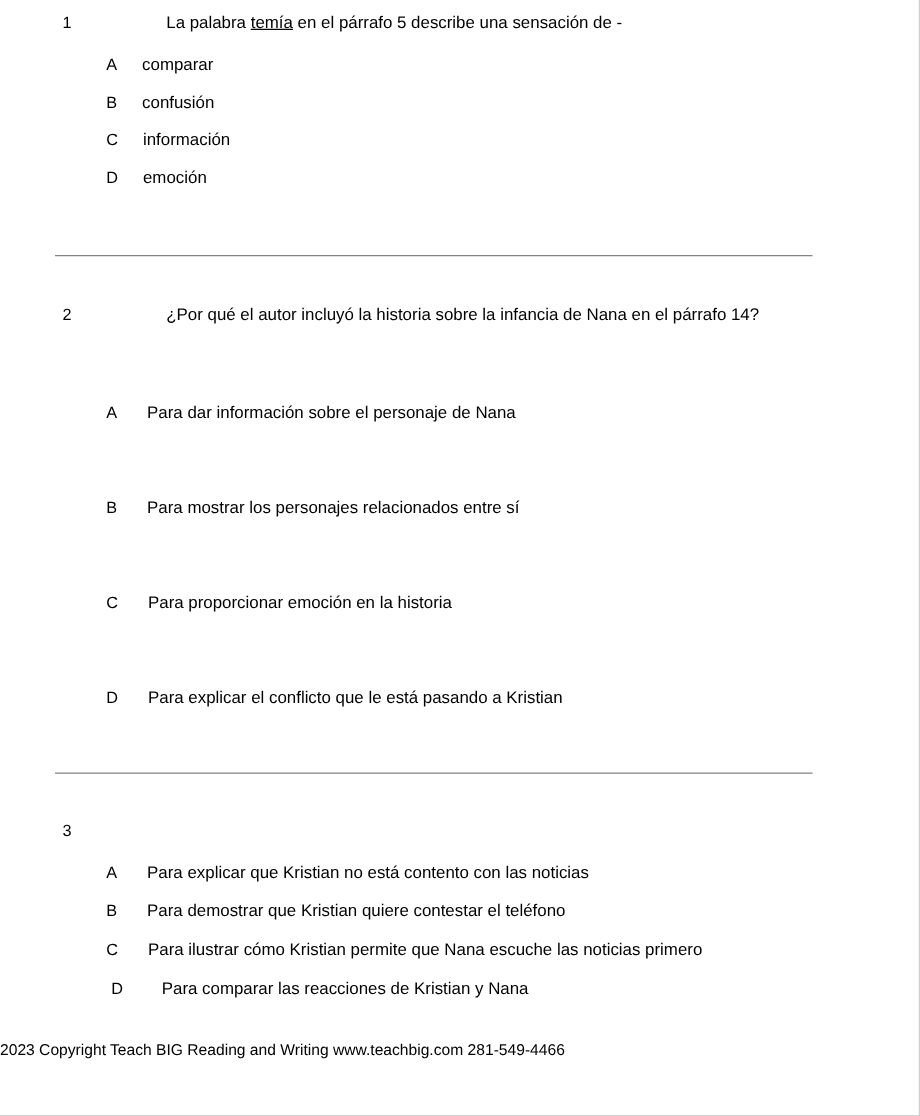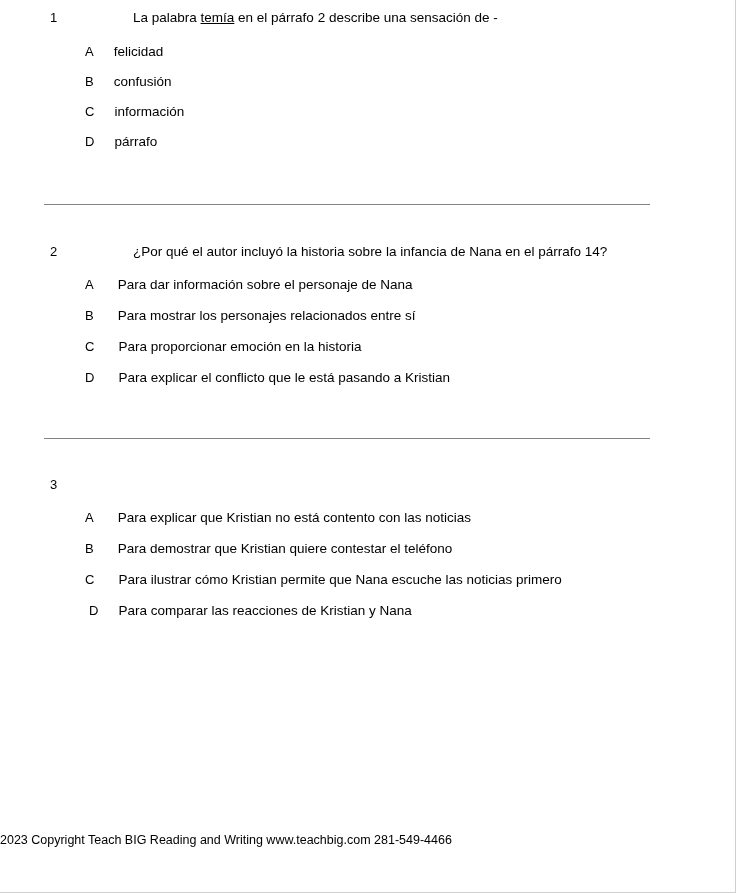--- a/index.html
+++ b/index.html
@@ -77,33 +77,33 @@
   
   .q1 .q-number { padding-left: 50px; width: 33px; flex-basis: 83px; }
   .q1 .opt-letter { padding-left: 85px; }
   .q1 .opt-text   { padding-left: 20px; }
   .q1 .options { margin-top: 18px; }
   .q1 .option-row { margin-bottom: 14px; }
 
   
   .q2 .q-number { padding-left: 50px; flex-basis: 83px; }
   .q2 .opt-letter { padding-left: 85px; }
-  .q2 .opt-text   { padding-left: 24px; }
+  .q2 .opt-text   { padding-left: 24px; margin-top: 45px; }
   .q2 .options { margin-top: 17px; }
   .q2 .option-row { margin-bottom: 15px; }
 
   
   .q3 .q-number { padding-left: 50px; flex-basis: 83px; }
   .q3 .opt-letter { padding-left: 85px; }
   .q3 .opt-text   { padding-left: 24px; }
   .q3 .options { margin-top: 17px; }
   .q3 .option-row { margin-bottom: 15px; }
   
   .q3 .option-row.nudged .opt-letter { padding-left: 89px; }
-  .q3 .option-row.nudged .opt-text   { padding-left: 20px; }
+  .q3 .option-row.nudged .opt-text   { padding-left: 31px; }
 
   .separator {
     height: 0;
     border-top: 1px solid #838383;
     margin-left: 44px;
     margin-right: 50px;
   }
 
   .footer {
     position: absolute;
@@ -126,38 +126,38 @@
 <body>
 
 <div class="page">
   <div class="content">
 
     <div class="spacer-q1-top"></div>
 
     <div class="question-block q1">
       <div class="q-row">
         <span class="q-number">1</span>
-        <span class="q-text"><span>La palabra </span><u>temía</u><span> en el párrafo 2 describe una sensación de -</span></span>
+        <span class="q-text"><span>La palabra </span><u>temía</u><span> en el párrafo 5 describe una sensación de -</span></span>
       </div>
       <div class="options">
         <div class="option-row">
           <span class="opt-letter">A</span>
-          <span class="opt-text">felicidad</span>
+          <span class="opt-text">comparar</span>
         </div>
         <div class="option-row">
           <span class="opt-letter">B</span>
           <span class="opt-text">confusión</span>
         </div>
         <div class="option-row">
           <span class="opt-letter">C</span>
           <span class="opt-text">información</span>
         </div>
         <div class="option-row">
           <span class="opt-letter">D</span>
-          <span class="opt-text">párrafo</span>
+          <span class="opt-text">emoción</span>
         </div>
       </div>
     </div>
 
     <div class="spacer-after-q1"></div>
     <div class="separator"></div>
     <div class="spacer-before-q2"></div>
 
     <div class="question-block q2">
       <div class="q-row">

